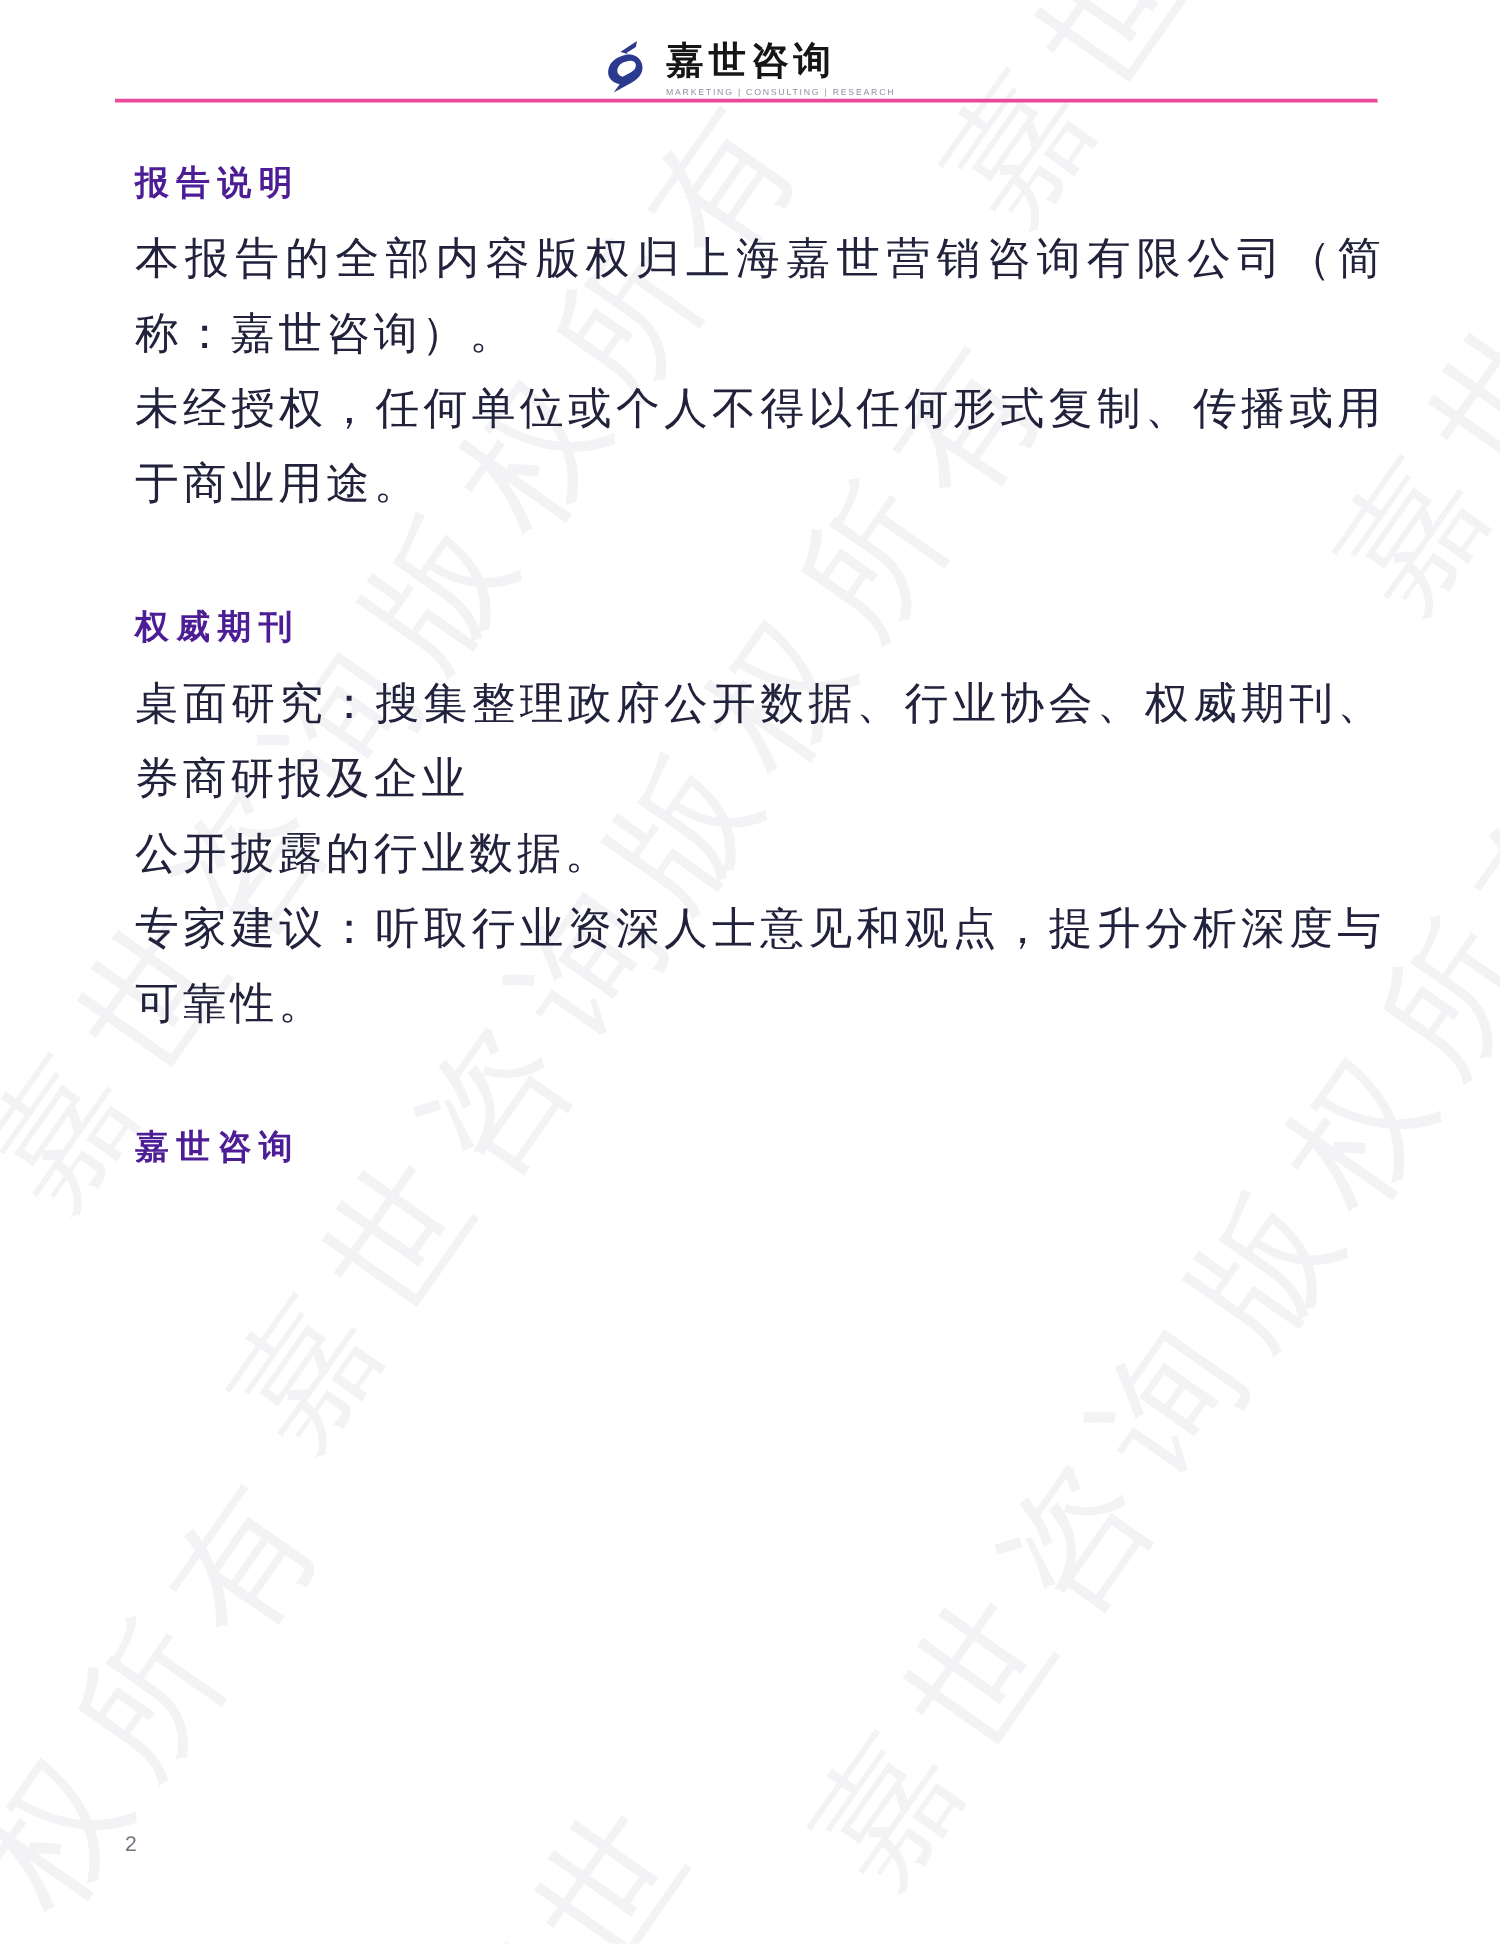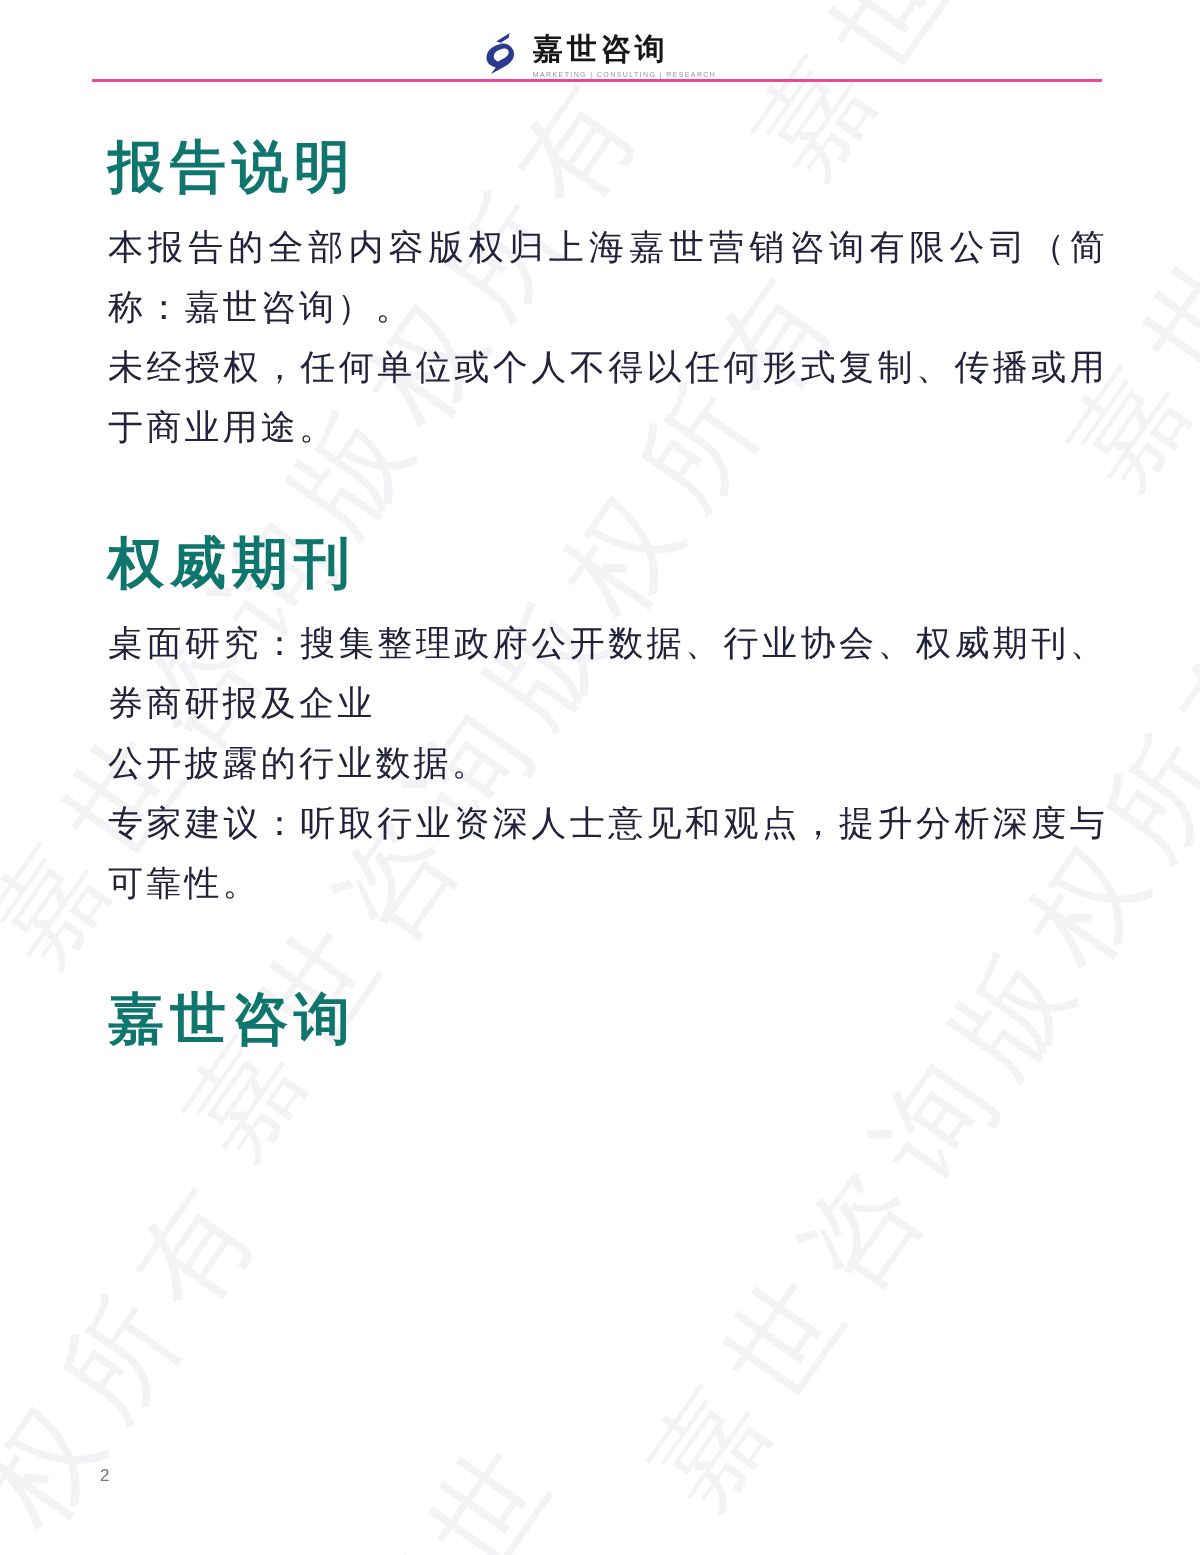--- a/index.html
+++ b/index.html
@@ -46,21 +46,21 @@
   }
   .tagline {
     font-family:"Liberation Sans","DejaVu Sans",sans-serif;
     font-size:7px; color:#8d929c; letter-spacing:1.4px;
     margin-top:3px; white-space:nowrap;
   }
 
   
   main { position:relative; z-index:1; margin:0 92px 0 108px; }
   .sec-title {
-    font-size:56px; font-weight:700; color:#0f766e;
+    font-size:27px; font-weight:700; color:#4c1d95;
     letter-spacing:6px; margin:66px 0 12px 0; line-height:1.4;
   }
   main > section:first-child .sec-title { margin-top:46px; }
   .sec-body {
     font-size:35px; line-height:60px; color:#22223c;
     letter-spacing:3.2px; white-space:pre-line; margin:0;
     text-align:justify;
   }
 
   

